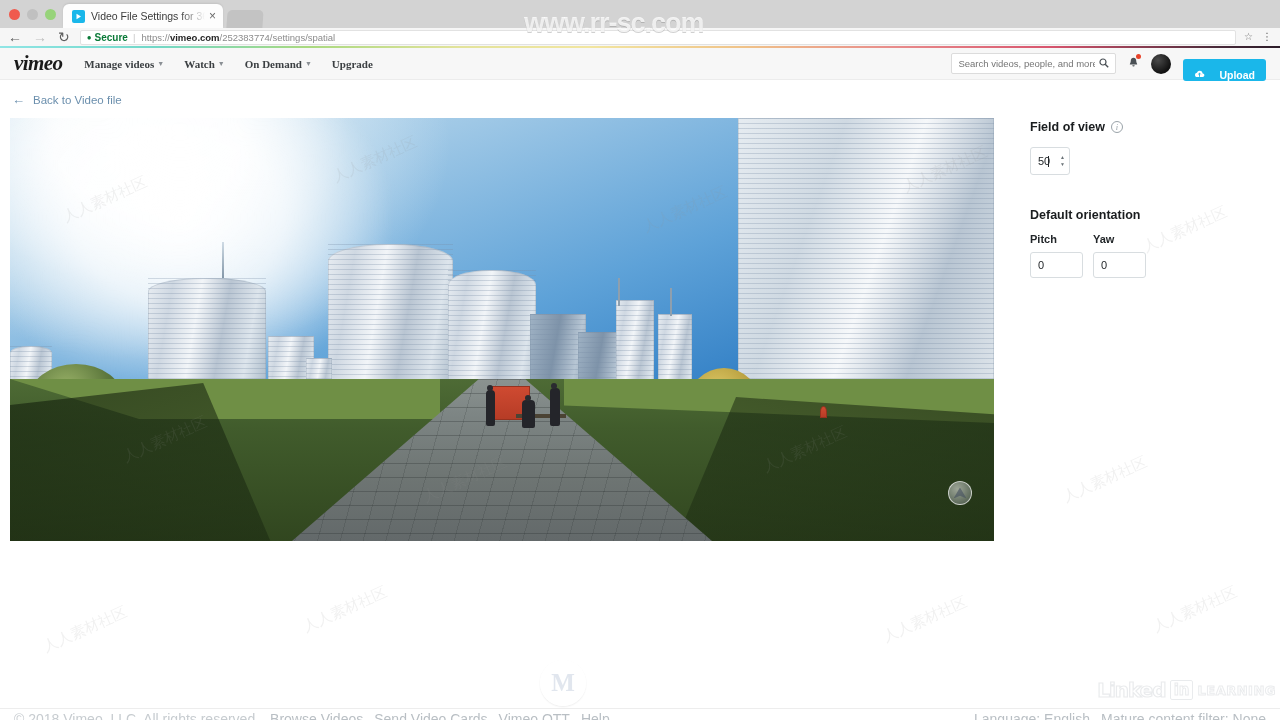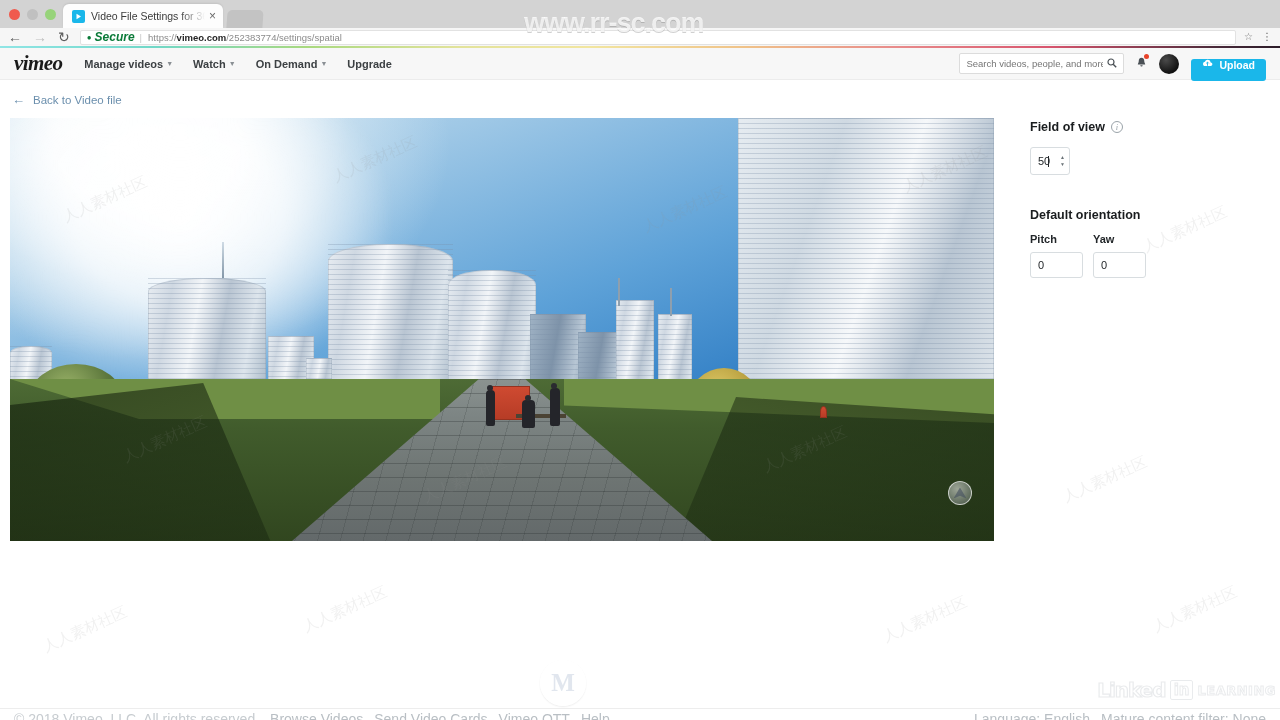--- a/index.html
+++ b/index.html
@@ -93,21 +93,21 @@
     background: #ffffff;
     border-radius: 2px;
     display: flex;
     align-items: center;
     padding: 0 6px;
     font-size: 9.5px;
     color: #5c5c5c;
     border: 1px solid #e2e2e2;
   }
   .lock-ico { color: #0a7a38; font-size: 8px; margin-right: 3px; }
-  .secure-word { color: #0a7a38; font-weight: bold; font-size: 12px; margin-right: 5px; font-style: italic; }
+  .secure-word { color: #0a7a38; font-weight: bold; font-size: 10px; margin-right: 5px; }
   .url-sep { color: #c8c8c8; margin-right: 6px; }
   .url-proto { color: #8b8b8b; }
   .url-host { color: #262626; font-weight: bold; }
   .url-path { color: #8b8b8b; }
   .omni-right { display:flex; align-items:center; gap:9px; margin-left: 8px; }
   .omni-ico { font-size: 10px; color: #7a7a7a; line-height:1; }
   .dots-ico { font-size: 10px; color: #5c5c5c; letter-spacing: 0; line-height: 1; }
 
   .rainbow-line {
     height: 2px;
@@ -137,20 +137,21 @@
   }
   .vnav { display: flex; align-items: center; gap: 20px; }
   .vnav-item {
     font-size: 11px;
     font-weight: bold;
     color: #3c4043;
     display: flex;
     align-items: center;
     gap: 3px;
     white-space: nowrap;
+    font-family: Liberation Serif, serif;
   }
   .caret { font-size: 7px; color: #8a8f94; }
   .vheader-right { margin-left: auto; display: flex; align-items: center; gap: 12px; }
   .search-box {
     width: 165px;
     height: 21px;
     background: #ffffff;
     border: 1px solid #dcdcdc;
     border-radius: 2px;
     display: flex;
@@ -182,22 +183,22 @@
   .upload-btn {
     background: #1ab7ea;
     color: #ffffff;
     font-size: 10.5px;
     font-weight: bold;
     border: none;
     border-radius: 3px;
     height: 22px;
     padding: 0 11px;
     display: flex;
-    align-items: flex-start;
-    gap: 6px;
+    align-items: flex-end;
+    gap: 14px;
     font-family: "Liberation Sans", sans-serif;
     margin-top: 12px;
   }
   .cloud-ico { font-size: 10px; }
 
   
   .page-body { display: flex; height: calc(720px - 28px - 18px - 2px - 33px); }
   .left-col { width: 1004px; padding: 0; }
   .back-link {
     display: flex; align-items: center; gap: 8px;

